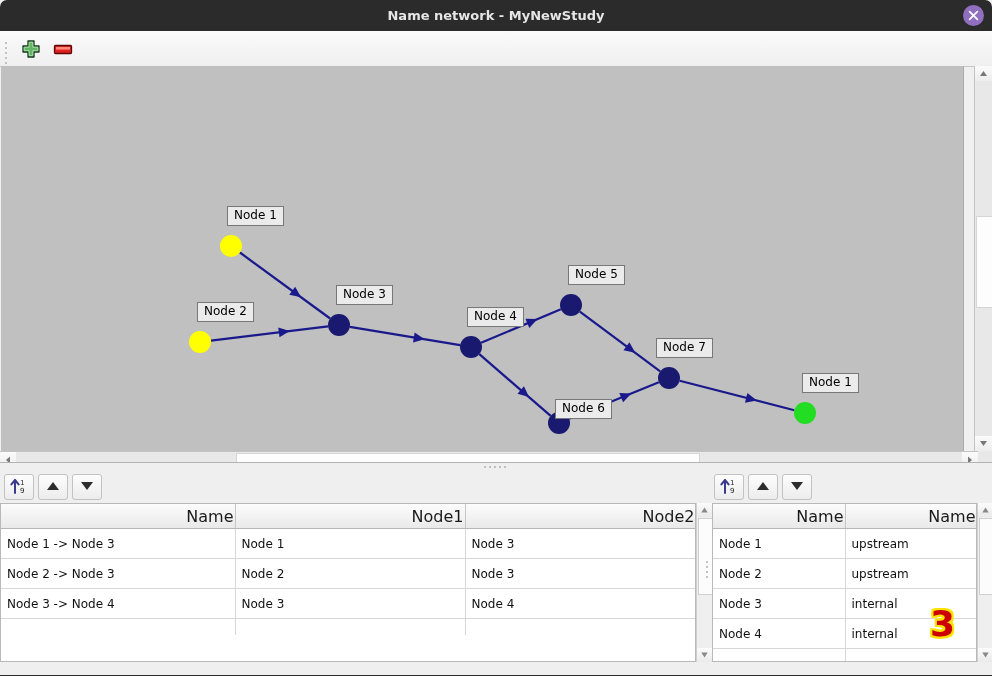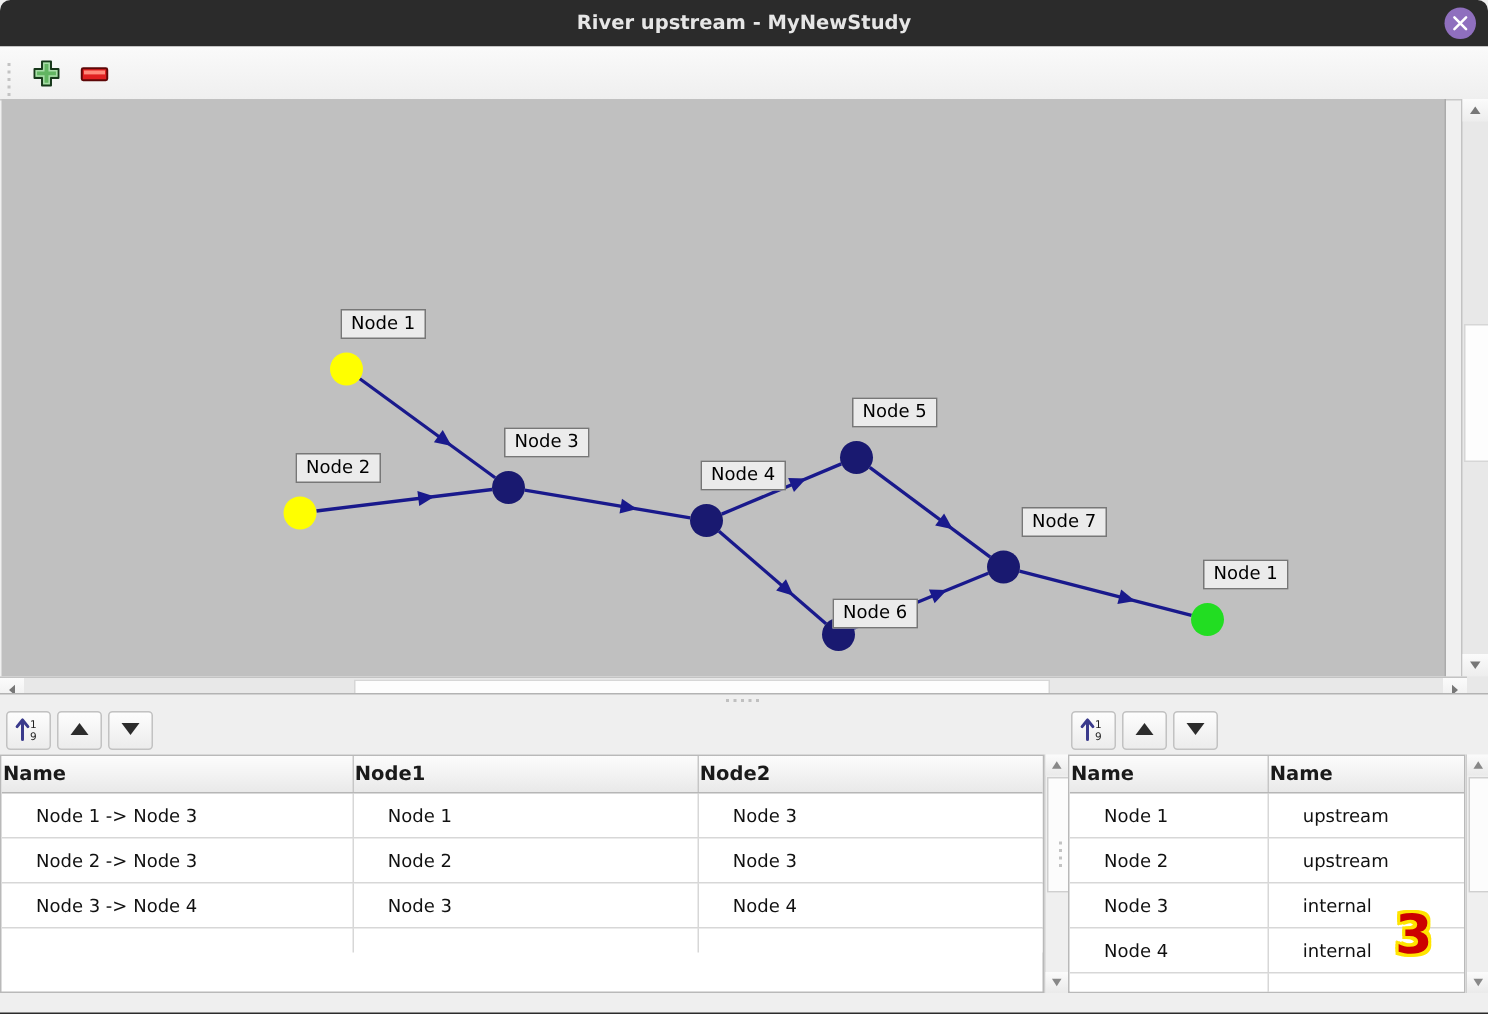--- a/index.html
+++ b/index.html
@@ -237,31 +237,31 @@
     border-collapse: collapse;
     width: 100%;
     table-layout: fixed;
     font-size: 12px;
     font-family: "DejaVu Sans", sans-serif;
   }
   table.grid th {
     background: linear-gradient(#fcfcfc,#e9e9e9);
     border-right: 1px solid #c6c6c6;
     border-bottom: 1px solid #b6b6b6;
-    font-weight: bold;
+    font-weight: normal;
     height: 22px;
-    text-align: left;
+    text-align: right;
     color: #1a1a1a;
-    font-size: 13px;
+    font-size: 16px;
   }
   table.grid td {
     border-right: 1px solid #d7d7d7;
     border-bottom: 1px solid #d7d7d7;
     height: 29px;
-    padding: 0 0 0 23px;
+    padding: 0 0 0 6px;
     color: #111;
     background: #fff;
     overflow: hidden;
     white-space: nowrap;
   }
   table.grid tr.empty td { height: 16px; border-bottom: none; }
 
   .tbl-vscroll {
     position: absolute;
     width: 15px;
@@ -295,21 +295,21 @@
     background: #efefef;
     border-bottom: 1px solid #2b2b2b;
   }
 </style>
 </head>
 <body>
 
 <div class="window">
 
   <div class="titlebar">
-    <div class="titlebar-text">River upstream - MyNewStudy</div>
+    <div class="titlebar-text">Name network - MyNewStudy</div>
     <div class="close-btn">
       <svg width="21" height="21" viewBox="0 0 21 21">
         <path d="M6.6 6.6 L14.4 14.4 M14.4 6.6 L6.6 14.4" stroke="#ffffff" stroke-width="1.7" stroke-linecap="round"></path>
       </svg>
     </div>
   </div>
 
   <div class="toolbar">
     <div class="tb-grip">
       <i></i>
@@ -370,21 +370,21 @@
             <circle cx="804" cy="347" r="11" fill="#22dd22"></circle>
           </g>
       </svg>
 
       <div class="node-label" id="nl0" style="left: 226px; top: 140px;">Node 1</div>
       <div class="node-label" id="nl1" style="left: 196px; top: 236px;">Node 2</div>
       <div class="node-label" id="nl2" style="left: 335px; top: 219px;">Node 3</div>
       <div class="node-label" id="nl3" style="left: 466px; top: 241px;">Node 4</div>
       <div class="node-label" id="nl4" style="left: 567px; top: 199px;">Node 5</div>
       <div class="node-label" id="nl5" style="left: 554px; top: 317px; margin-top: 16px;">Node 6</div>
-      <div class="node-label" id="nl6" style="left: 680px; top: 272px; text-align: center;">Node 7</div>
+      <div class="node-label" id="nl6" style="left: 655px; top: 272px; text-align: center;">Node 7</div>
       <div class="node-label" id="nl7" style="left: 801px; top: 307px;">Node 1</div>
 
     </div>
 
     <div class="vscroll">
       <div class="sb-arrow-up">
         <svg width="17" height="15" viewBox="0 0 17 15">
             <path d="M8.5 5 L12 10 L5 10 Z" fill="#777"></path>
           </svg>
       </div>

